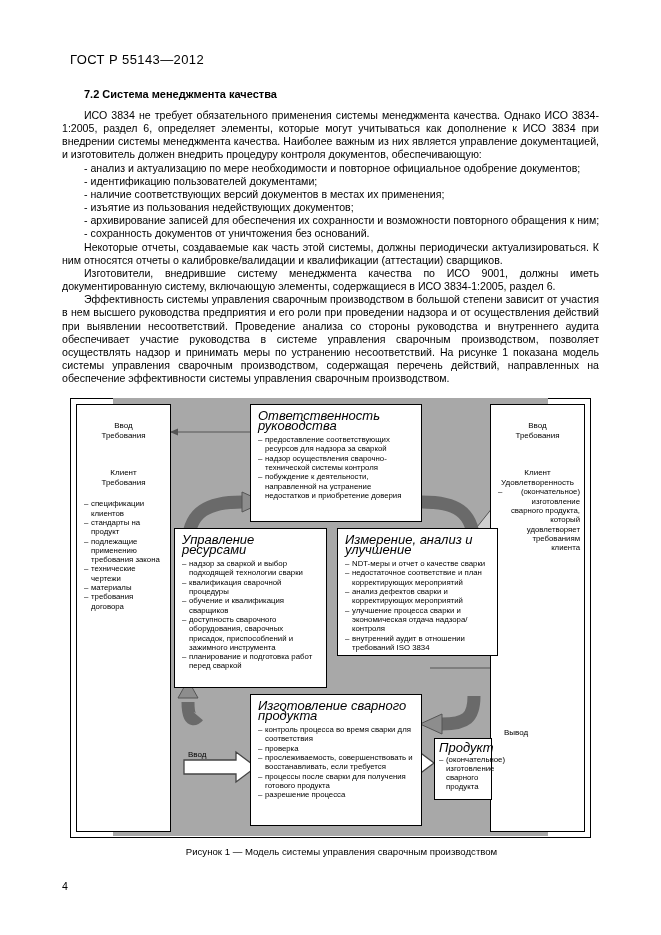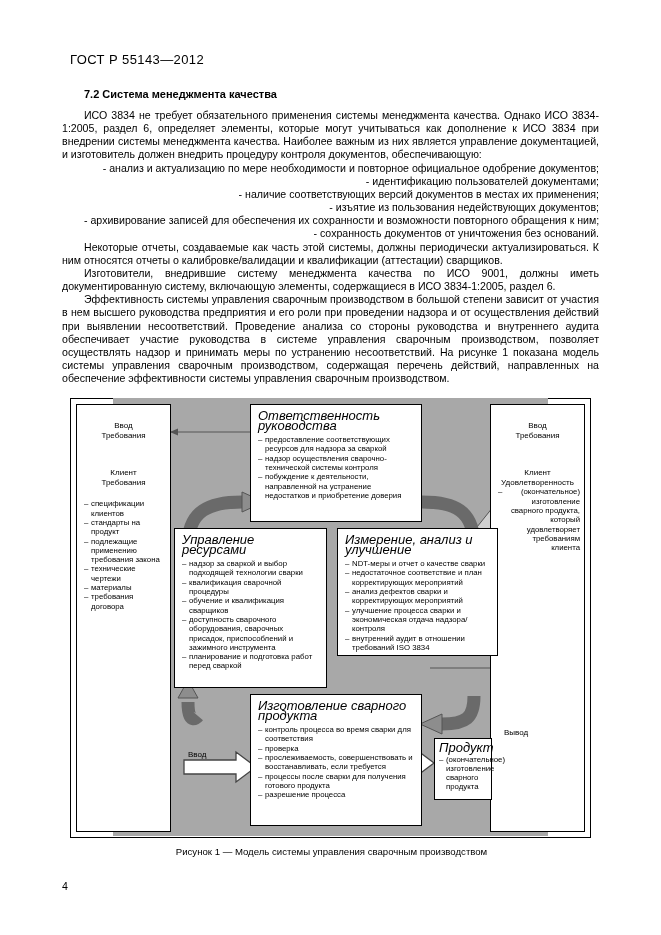--- a/index.html
+++ b/index.html
@@ -22,21 +22,21 @@
     font-size:11px;font-weight:bold;margin:0 0 9px 0;padding-left:22px;
   }
   p.para{
     margin:0;font-size:10.6px;line-height:13.15px;
     text-align:justify;text-indent:22px;
     -webkit-hyphens:none;hyphens:none;
   }
   ul.dashlist{list-style:none;margin:0;padding:0;}
   ul.dashlist li{
     font-size:10.6px;line-height:13.15px;
-    padding-left:22px;text-align:right;white-space:nowrap;
+    padding-left:22px;text-align:left;white-space:nowrap;
   }
 
   
   .figure{position:absolute;left:70px;top:398px;width:521px;height:440px;}
   .fig-frame{
     position:absolute;left:0;top:0;width:521px;height:440px;
     border:1px solid #000;box-sizing:border-box;background:#fff;
   }
   .grayband{
     position:absolute;left:43px;top:0px;width:435px;height:438px;
@@ -60,21 +60,21 @@
   ul.bul li::before{
     content:"–";position:absolute;left:0;top:0;
   }
   .col-head{font-size:8.0px;line-height:9.6px;text-align:center;}
   .pad{padding:6px 6px 4px 7px;}
 
   
   .svg-layer{position:absolute;left:0;top:0;width:521px;height:440px;}
 
   .fig-caption{
-    position:absolute;left:1px;top:448px;width:521px;
+    position:absolute;left:11px;top:448px;width:521px;
     text-align:center;font-size:9.6px;
   }
 
   .page-num{
     position:absolute;left:62px;top:880px;font-size:10.6px;
   }
 </style>
 </head>
 <body>
 

